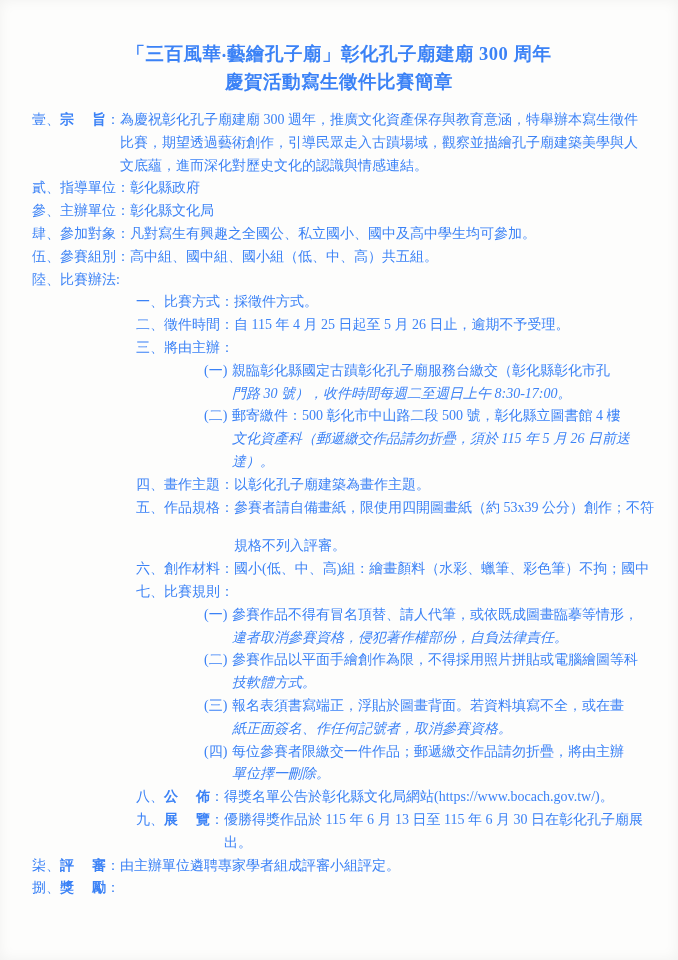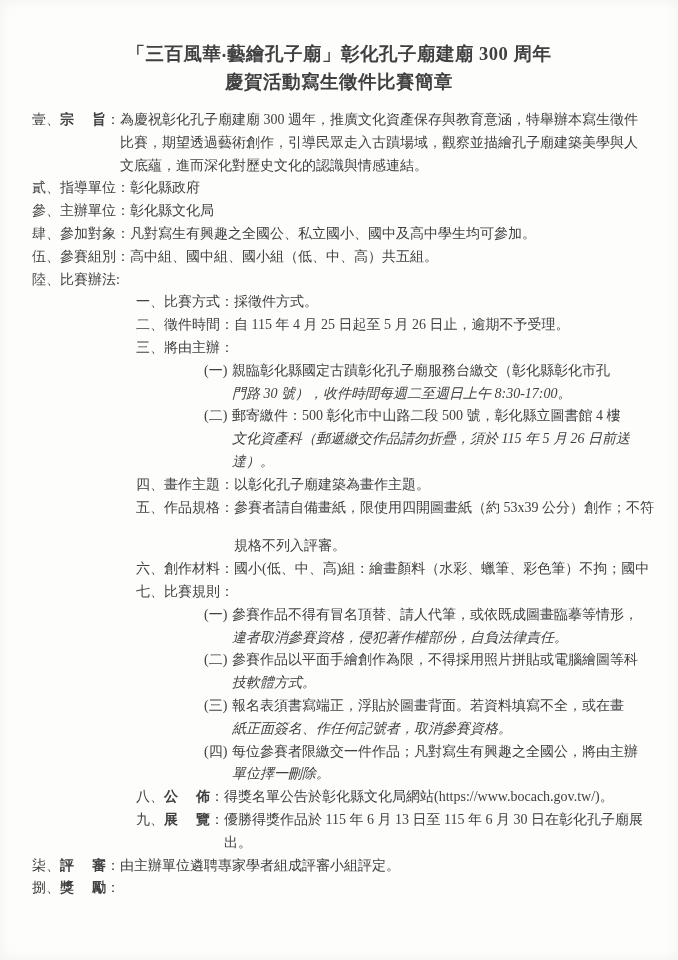--- a/index.html
+++ b/index.html
@@ -1,21 +1,21 @@
 <!DOCTYPE html>
 <html><head>
 <meta charset="utf-8">
 <style>
   html,body{margin:0;padding:0;background:#e9e9e9;}
   .page{
     position:relative;
     width:678px;height:960px;
     margin:0 auto;
     background:#fdfdfc;
-    color:#404040;
+    color:#3b82f6;
     font-family:"Liberation Serif","DejaVu Serif",serif;
     overflow:hidden;
     box-shadow:inset 0 0 14px rgba(0,0,0,0.05);
   }
   .title-block{
     padding-top:40px;
     text-align:center;
     font-weight:bold;
     font-size:18.5px;
     line-height:28px;
@@ -195,21 +195,21 @@
     <div class="r l3">
       <span class="pf">(三)</span>
       <span class="ct">報名表須書寫端正，浮貼於圖畫背面。若資料填寫不全，或在畫</span>
     </div>
     <div class="r c3">
       <span class="ct">紙正面簽名、作任何記號者，取消參賽資格。</span>
     </div>
 
     <div class="r l3">
       <span class="pf">(四)</span>
-      <span class="ct">每位參賽者限繳交一件作品；凡對寫生有興趣之全國公，將由主辦</span>
+      <span class="ct">每位參賽者限繳交一件作品；郵遞繳交作品請勿折疊，將由主辦</span>
     </div>
     <div class="r c3">
       <span class="ct">單位擇一刪除。</span>
     </div>
 
     <div class="r l2">
       <span class="mk">八、</span>
       <span class="lb sp">公佈</span>
       <span class="cl">：</span>
       <span class="ct">得獎名單公告於彰化縣文化局網站(https://www.bocach.gov.tw/)。</span>

